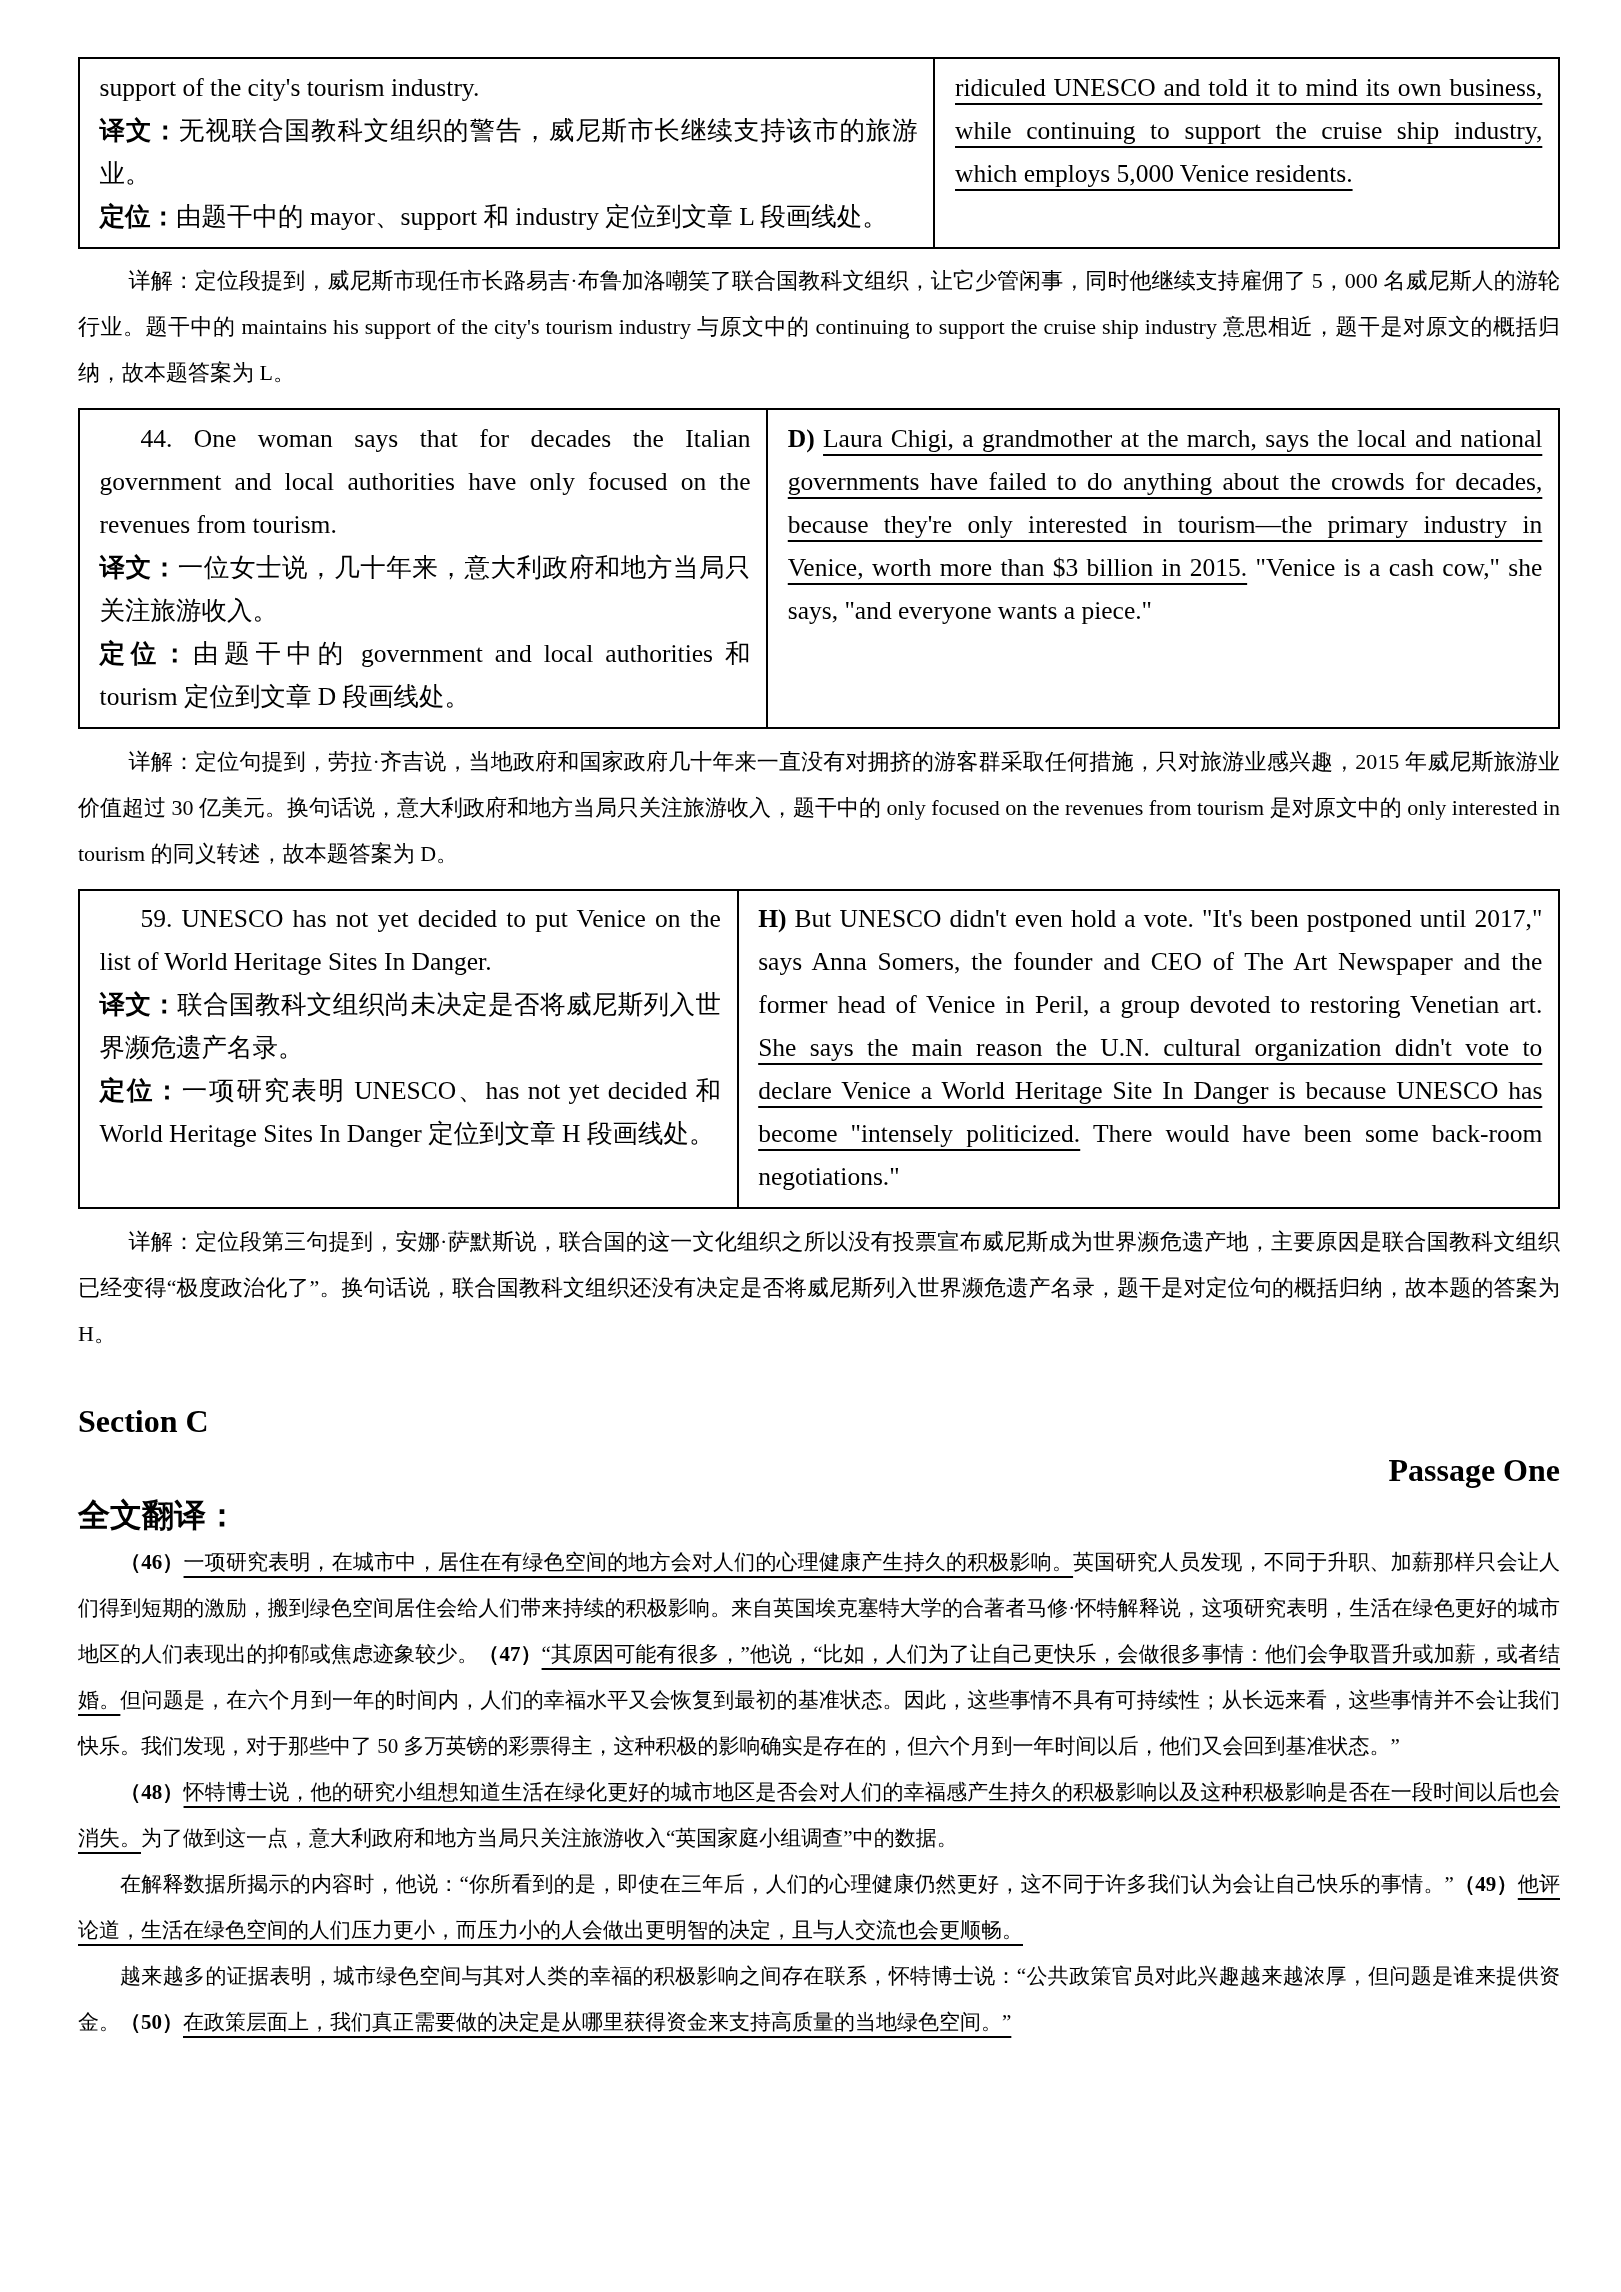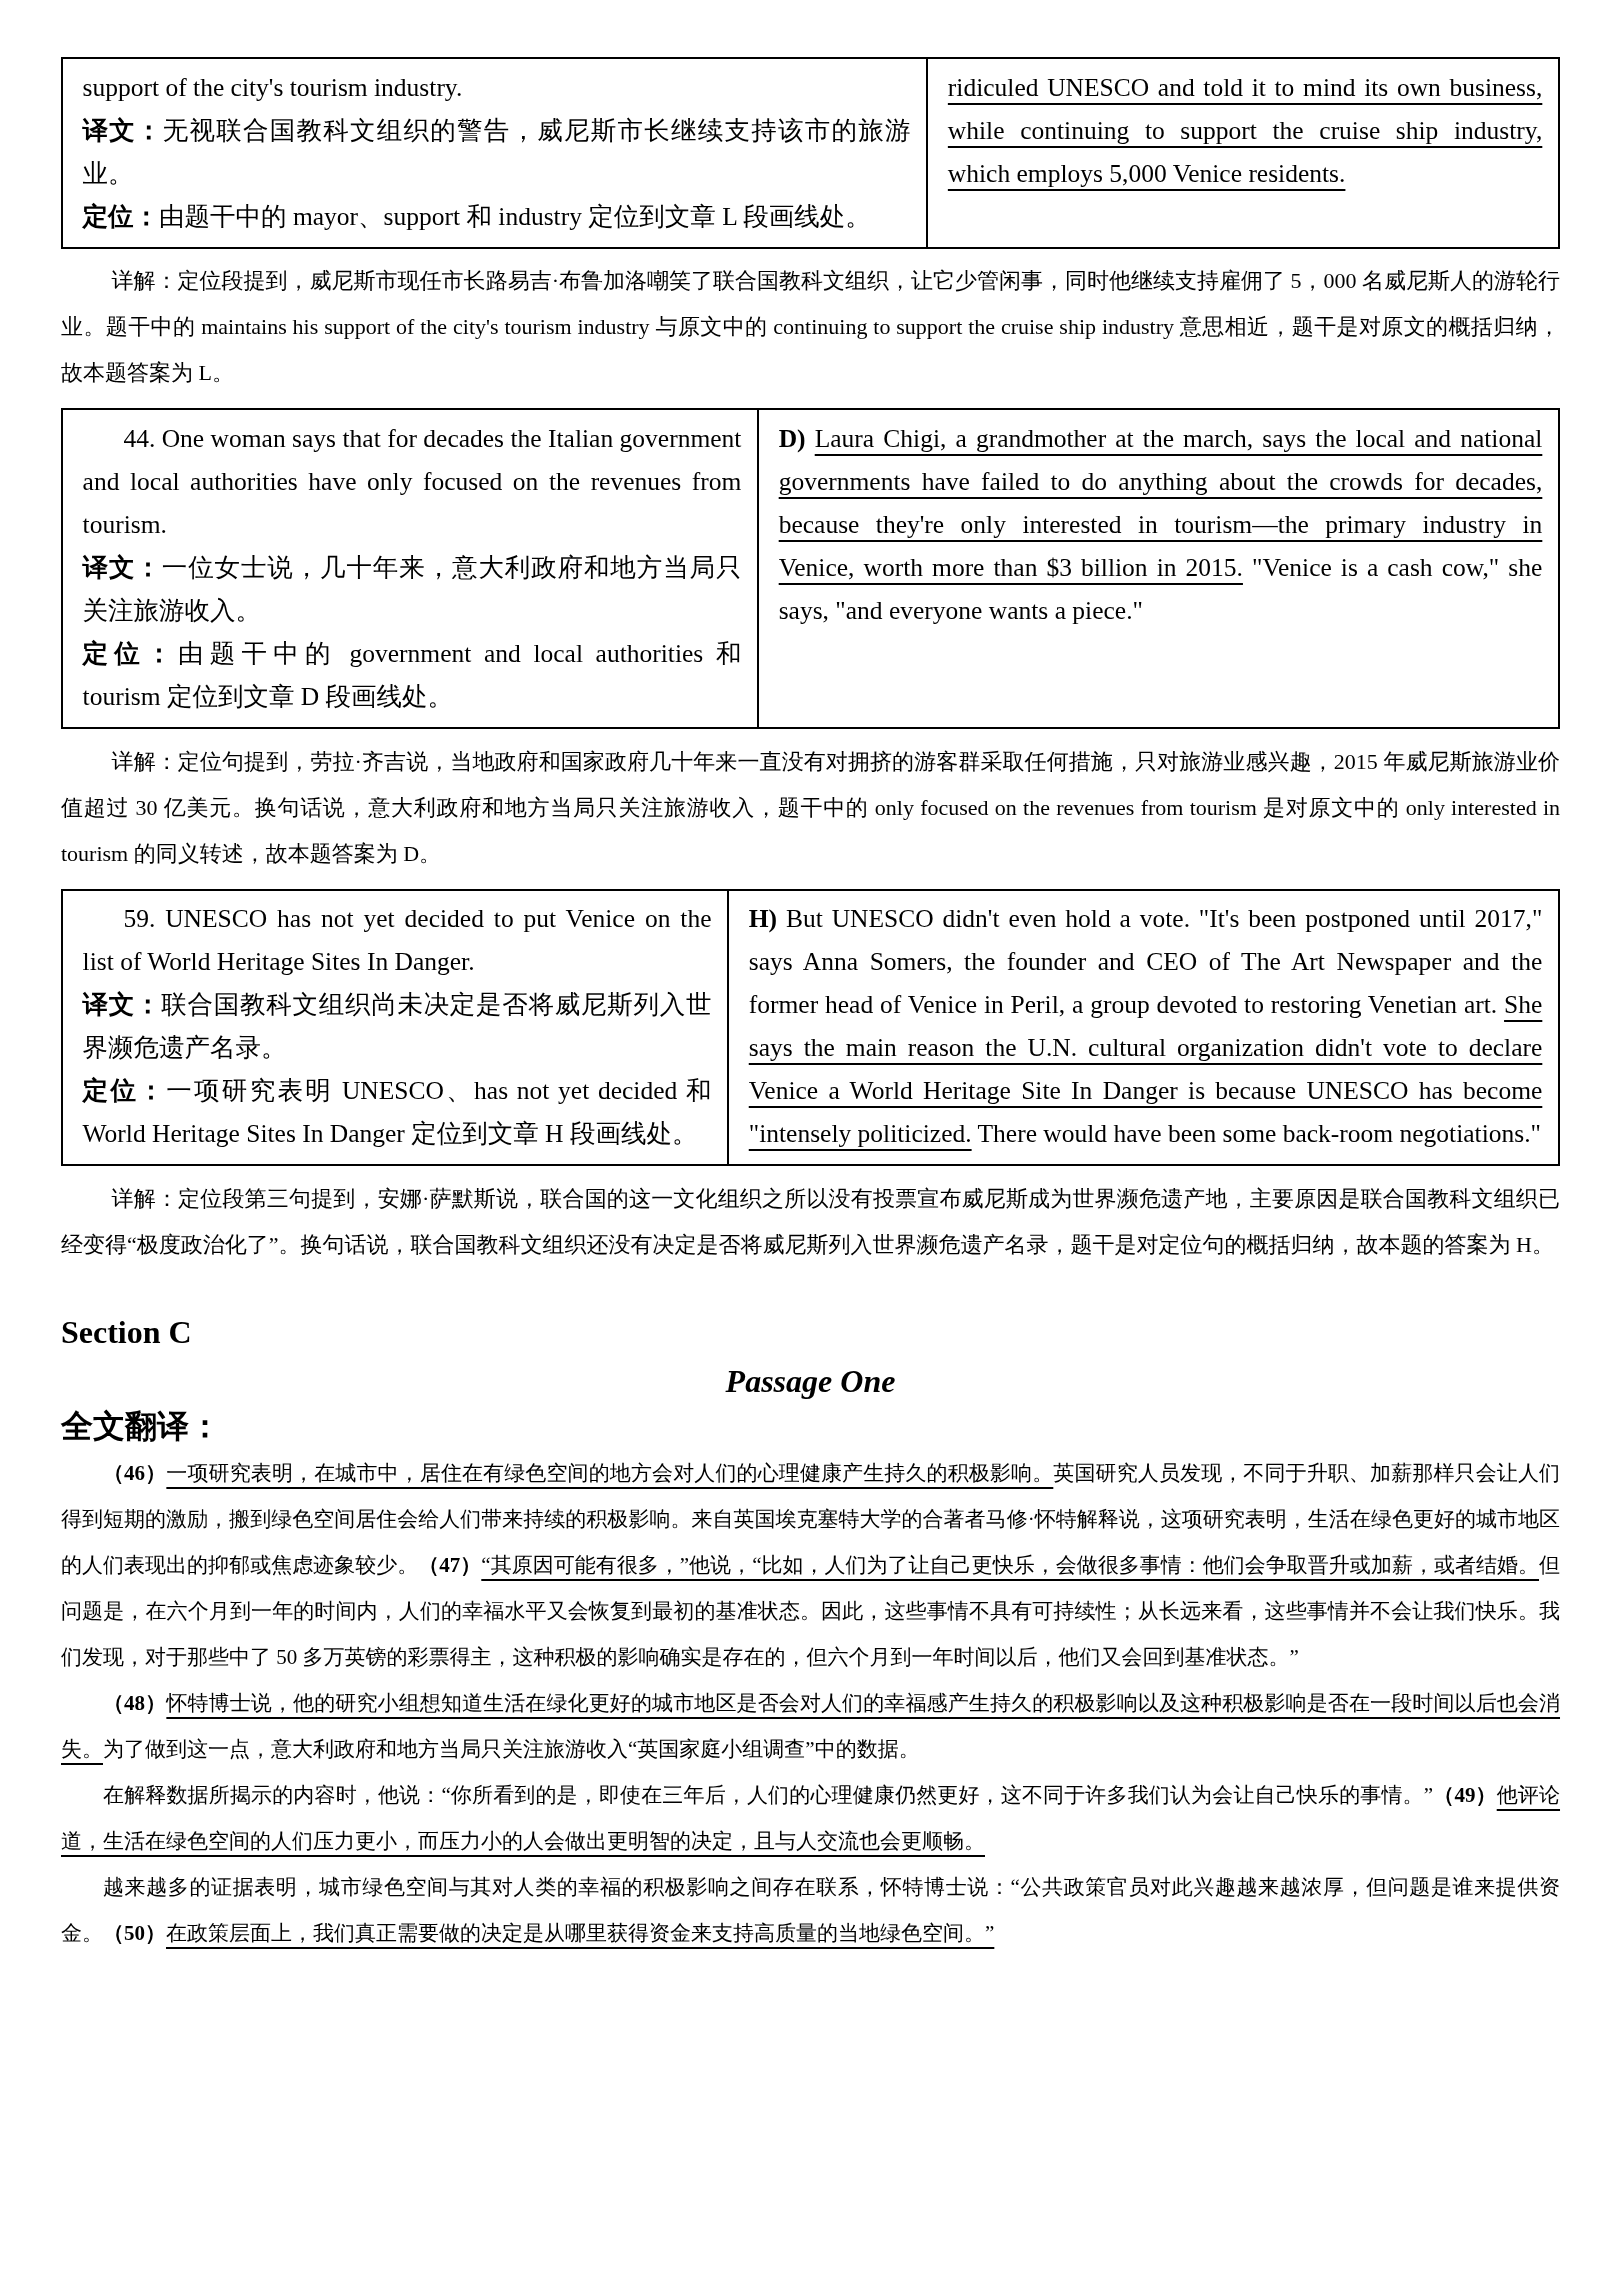--- a/index.html
+++ b/index.html
@@ -1,20 +1,20 @@
 <!DOCTYPE html>
 <html><head>
 <meta charset="utf-8">
 <style>
   * { box-sizing: border-box; }
   html, body { margin: 0; padding: 0; background: #ffffff; }
   .page {
     width: 1621px;
     min-height: 2293px;
-    padding: 57px 61px 39px 61px;
+    padding: 57px 61px 39px 78px;
     font-family: "Liberation Serif", "DejaVu Serif", serif;
     color: #000000;
     background: #ffffff;
   }
   table.qa {
     width: 100%;
     border-collapse: collapse;
     table-layout: fixed;
   }
   table.qa td {
@@ -47,21 +47,21 @@
     margin: 0;
   }
   .m { font-weight: bold; }
   .heading {
     font-size: 32px;
     font-weight: bold;
     line-height: 39px;
     margin: 0;
   }
   .section-heading { margin: 45px 0 3.9px 0; }
-  .passage-heading { text-align: center; margin: 9.8px 0 5.9px 0; font-style: italic; }
+  .passage-heading { text-align: right; margin: 9.8px 0 5.9px 0; }
   .translate-heading { margin: 5.9px 0 3.9px 0; }
   .footer-heading { margin: 13.7px 0 0 0; }
 </style>
 </head>
 <body>
 
 <div class="page">
 
   <table class="qa">
     <colgroup>

